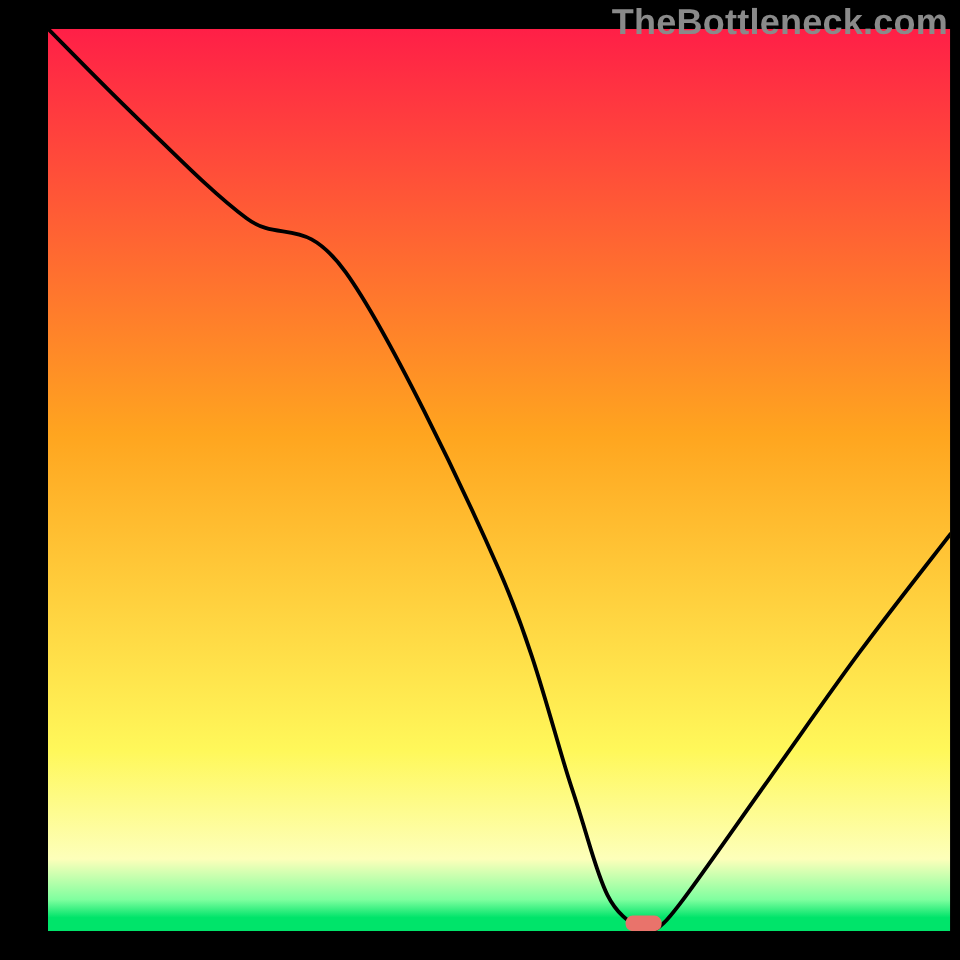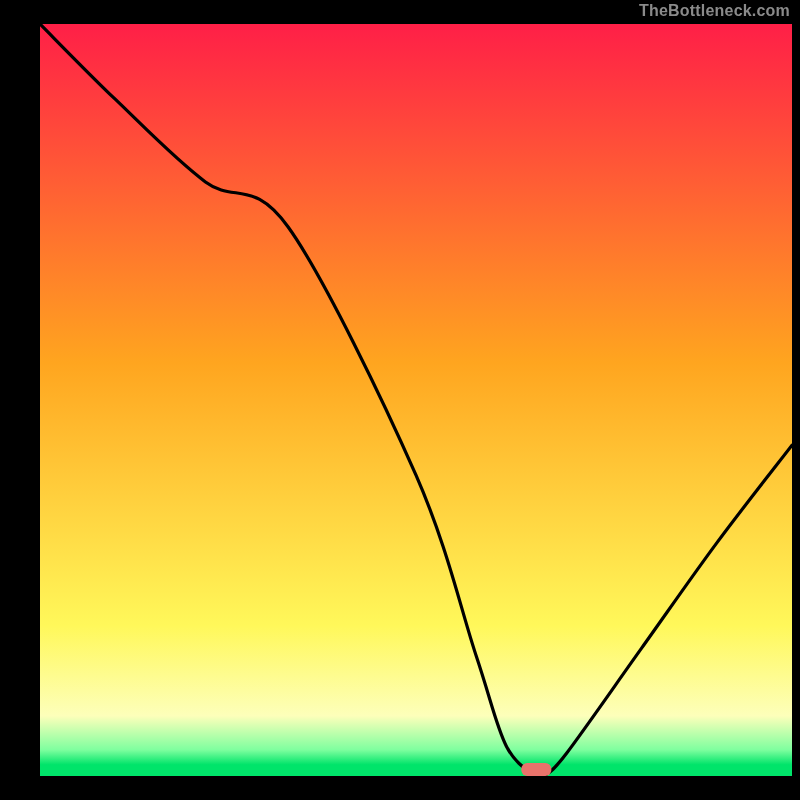--- a/index.html
+++ b/index.html
@@ -38,21 +38,21 @@
     left: 0;
     top: 0;
     width: 100%;
     height: 100%;
   }
   .watermark {
     position: absolute;
     right: 10px;
     top: 2px;
     font-family: Arial, Helvetica, sans-serif;
-    font-size: 16px;
+    font-size: 30px;
     font-weight: 600;
     color: #8a8a8a;
     letter-spacing: 0.2px;
     user-select: none;
   }
 </style>
 </head>
 <body>
 
 <div class="frame">

